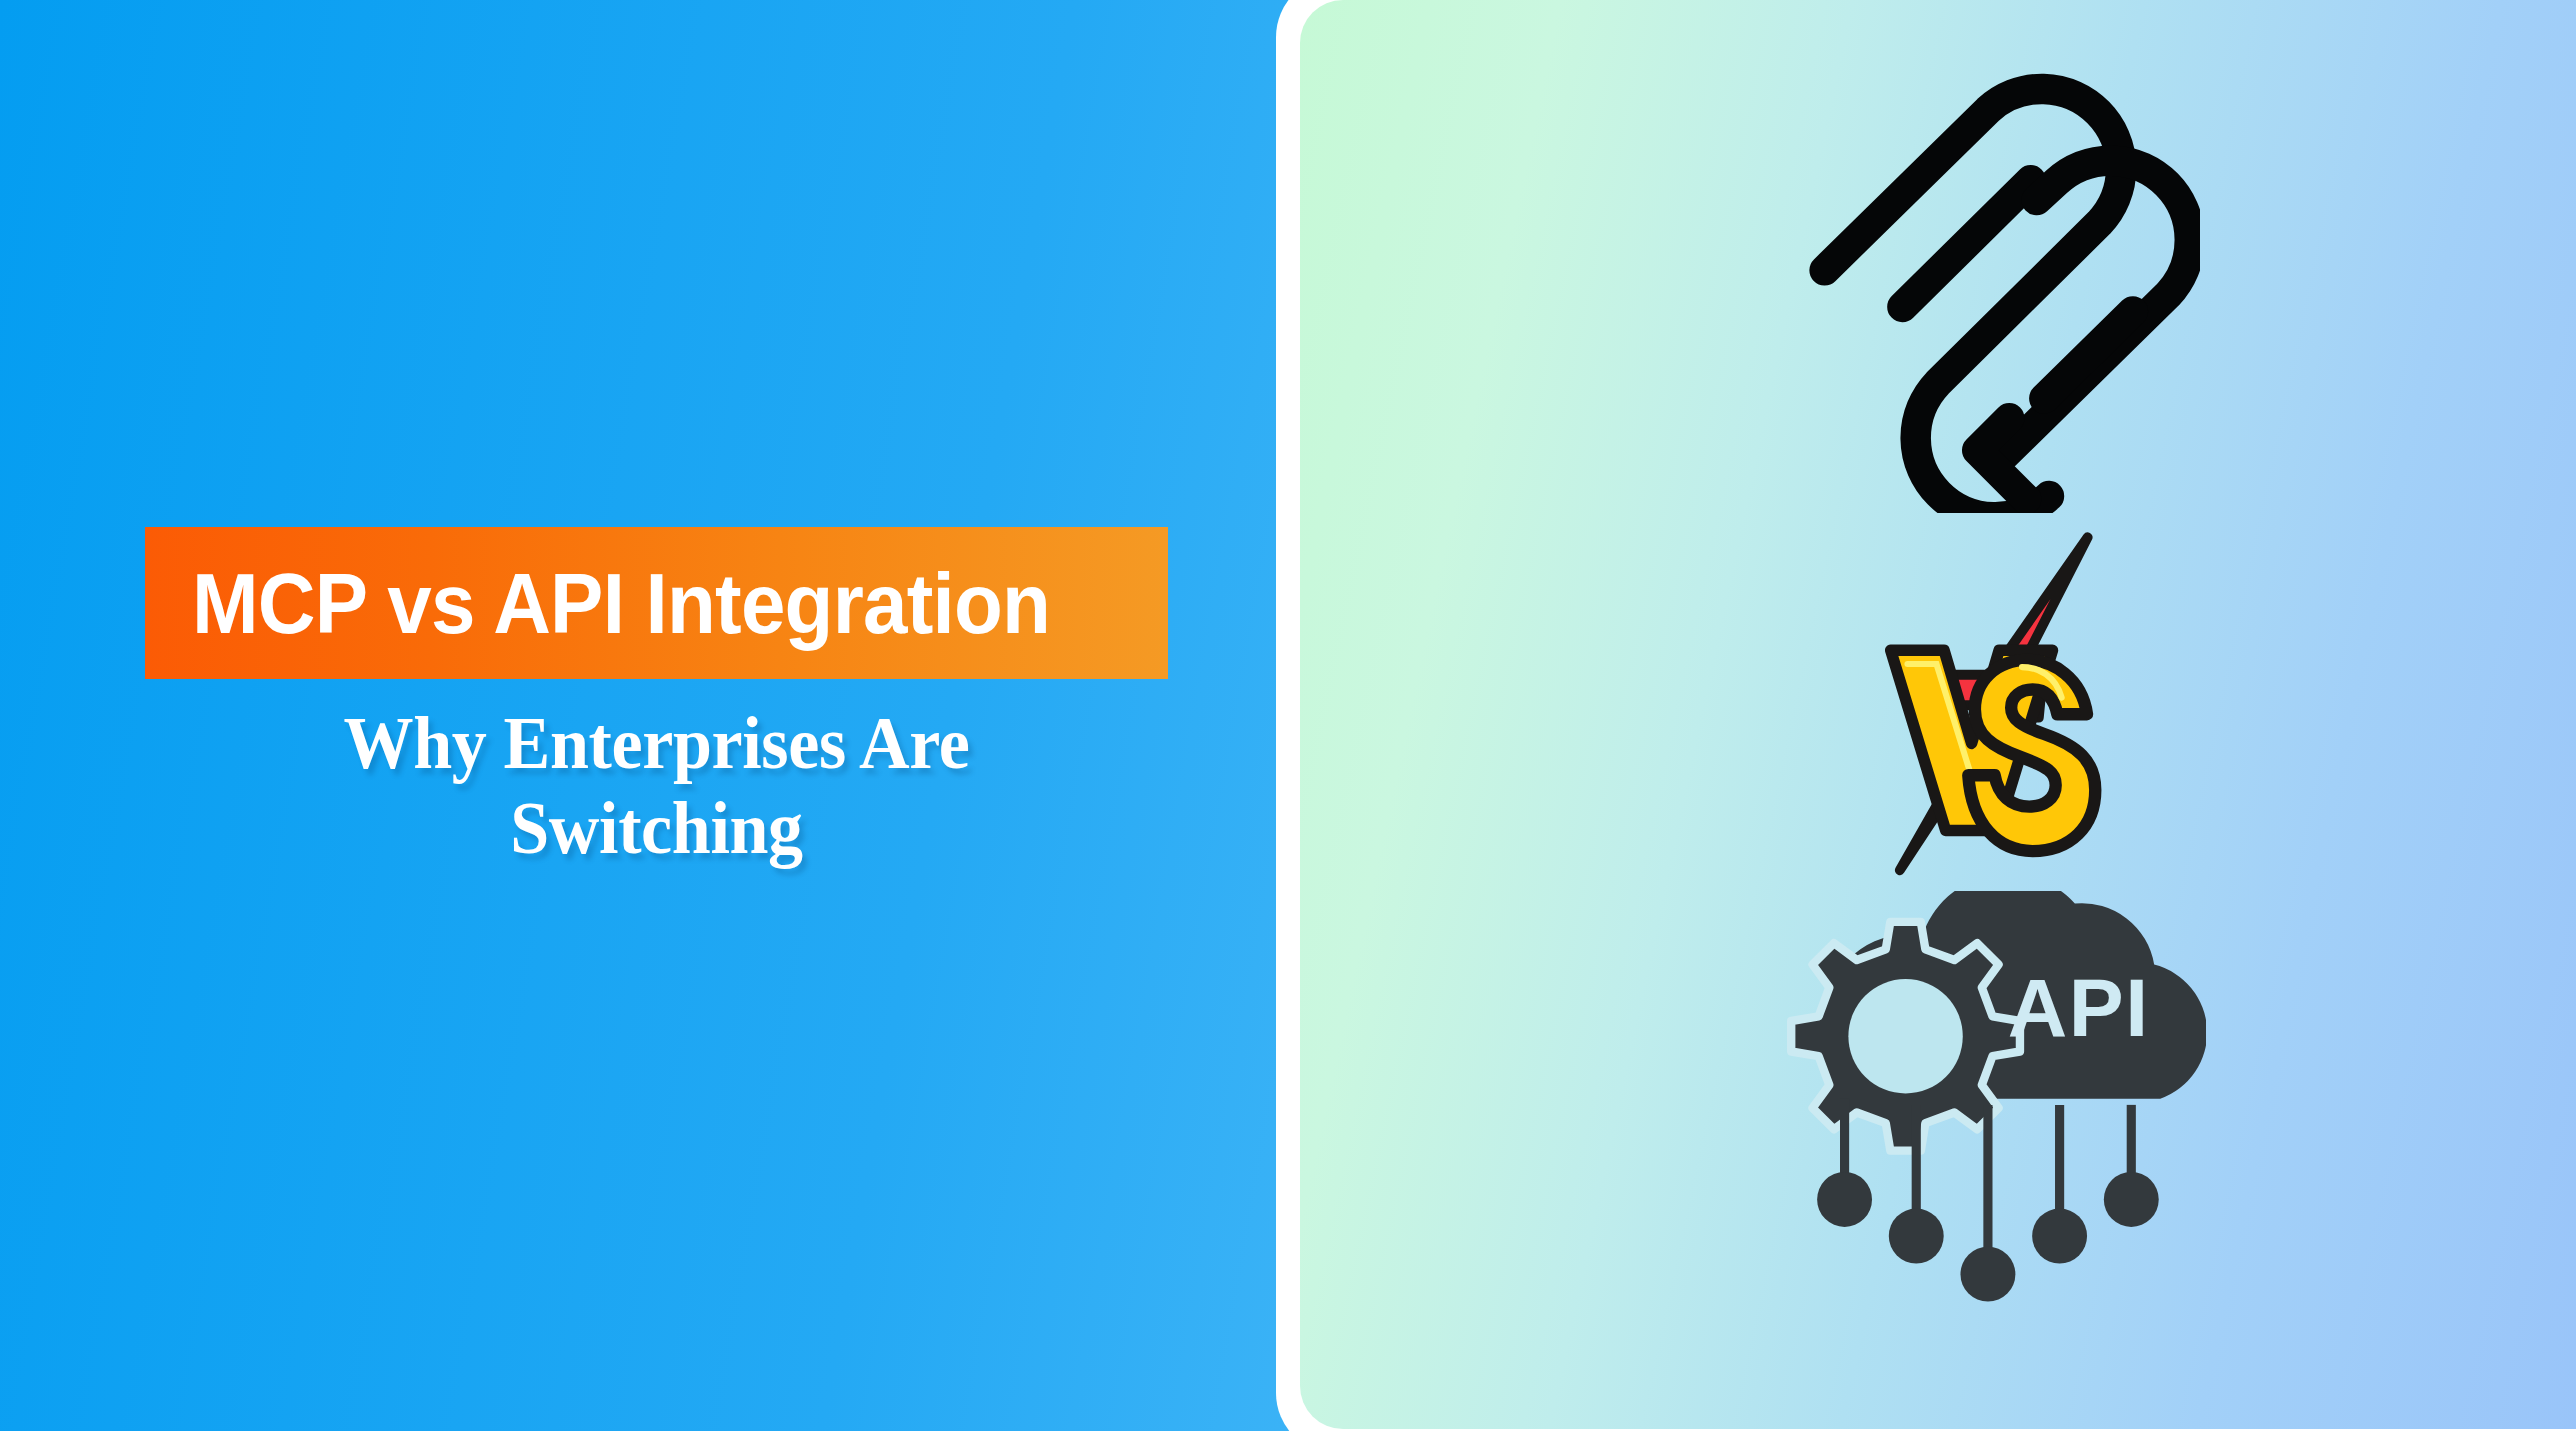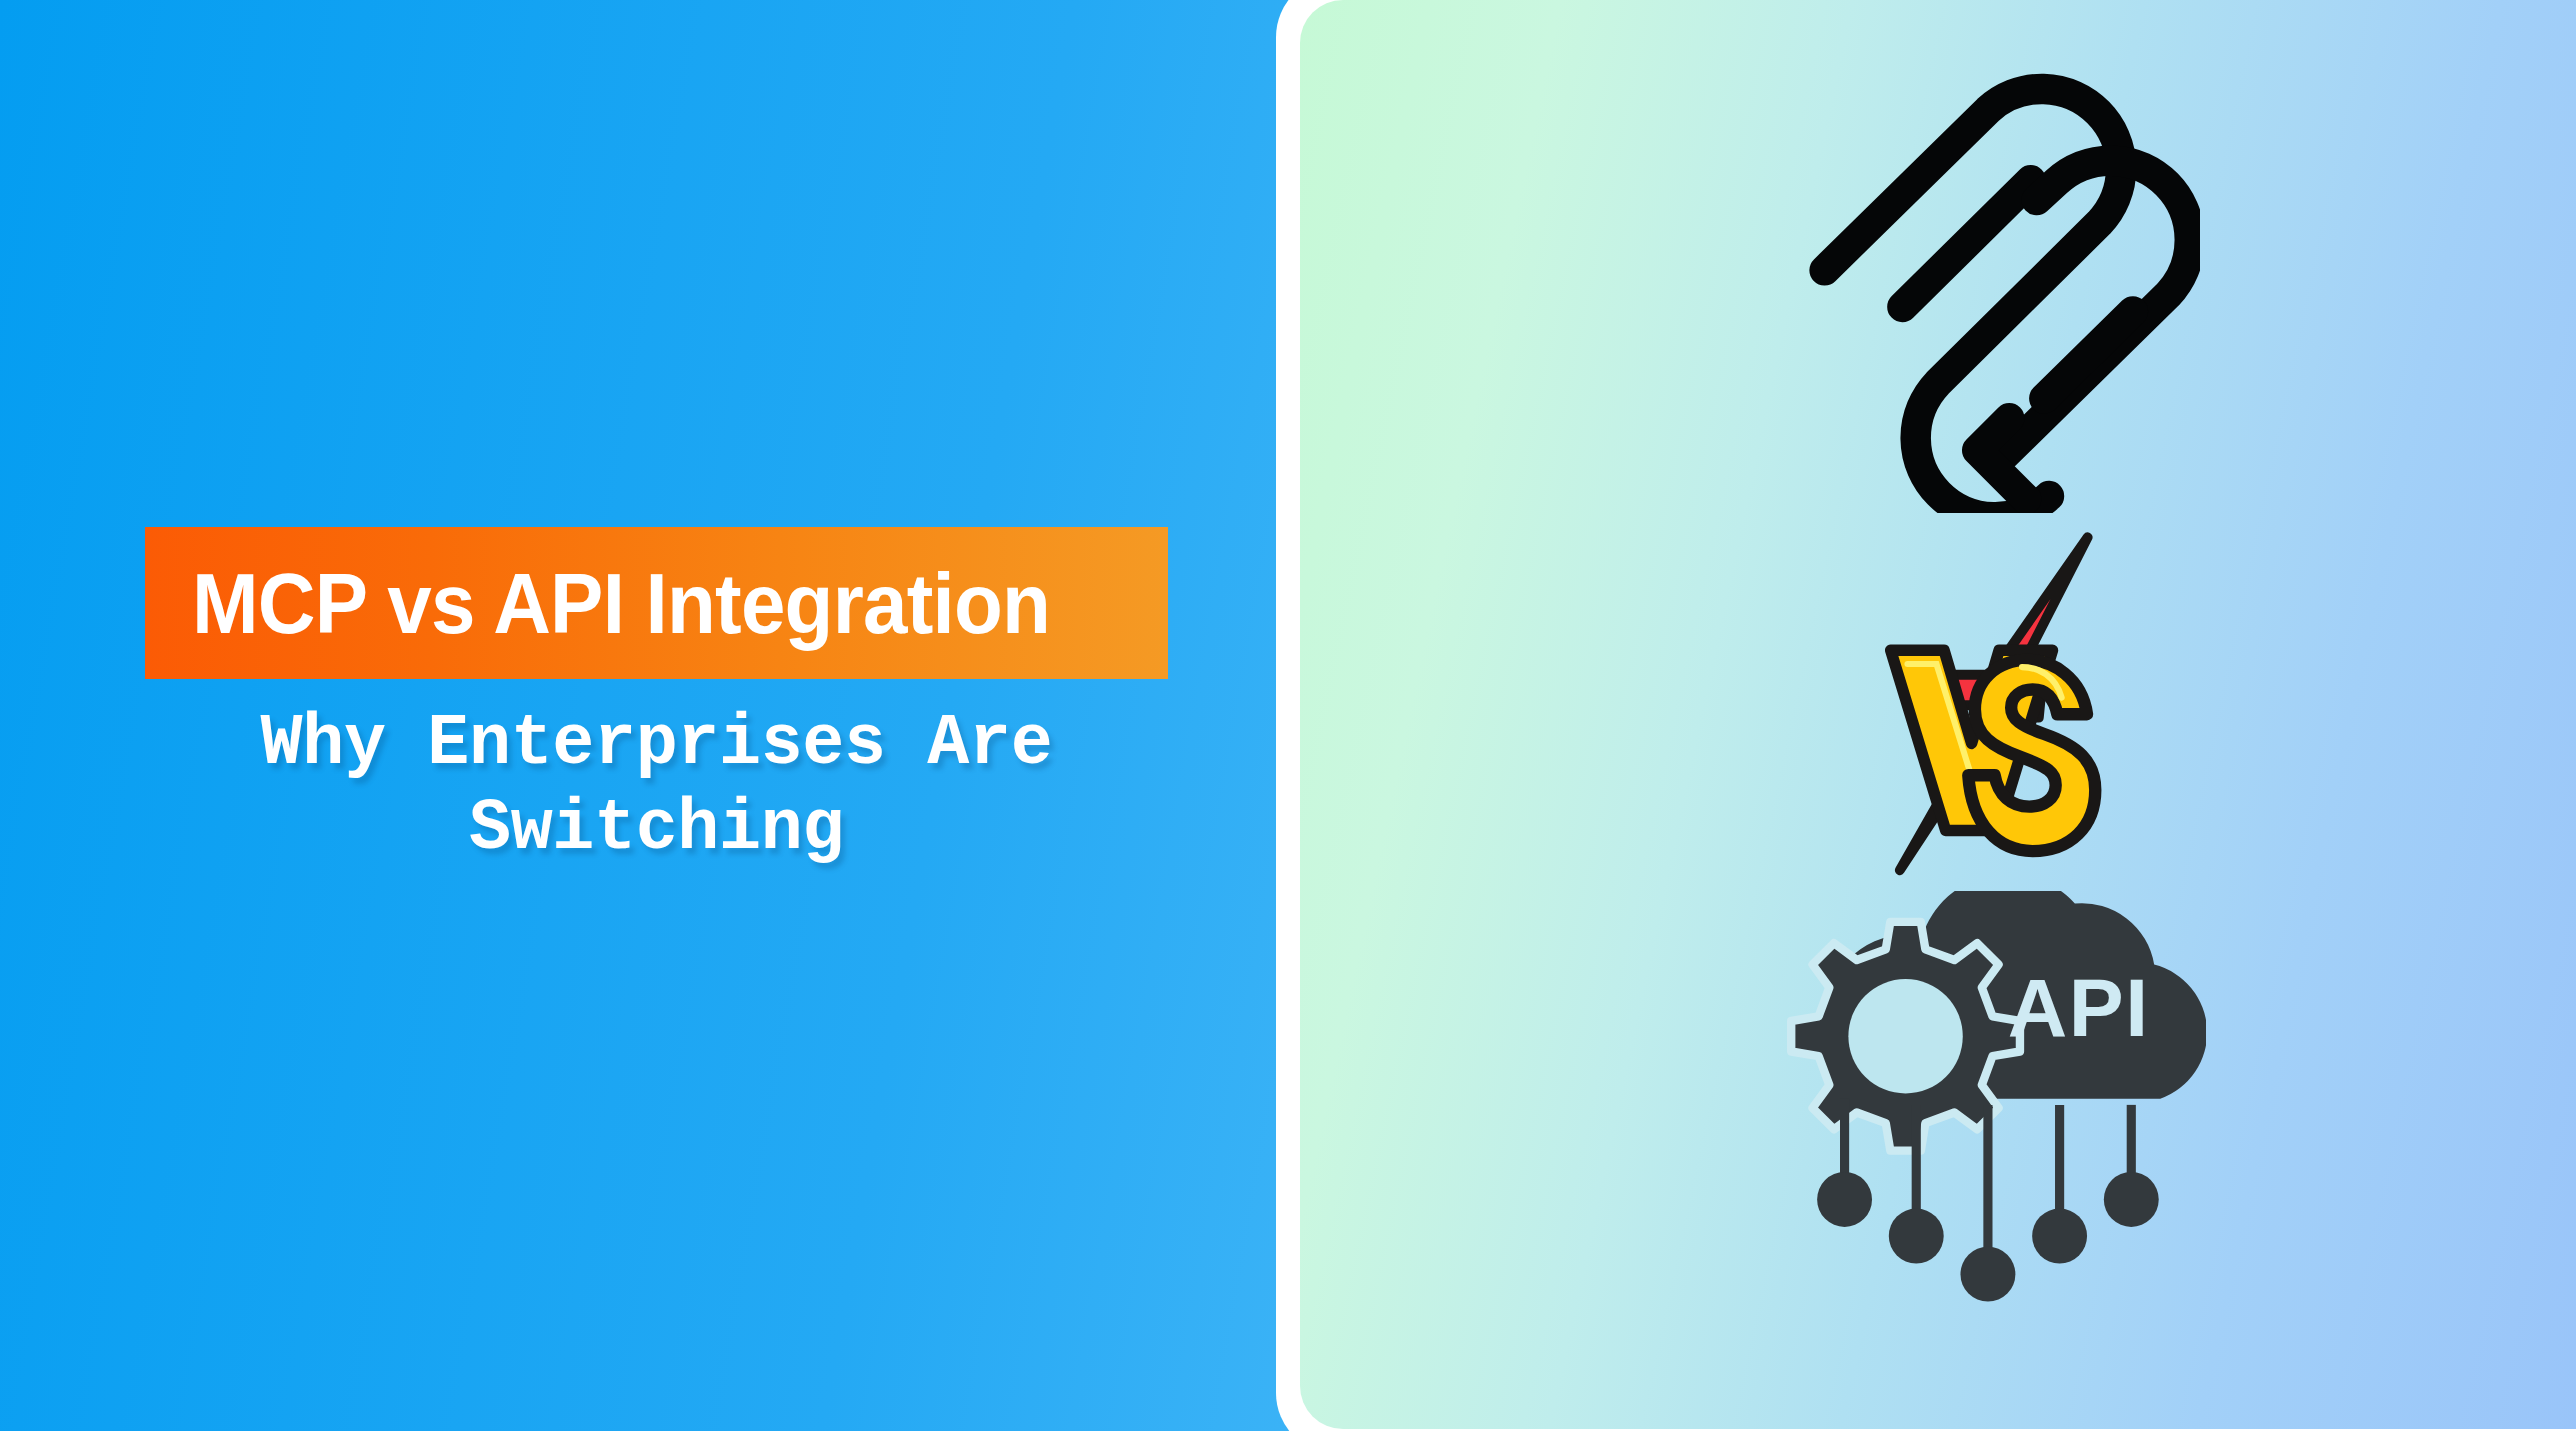--- a/index.html
+++ b/index.html
@@ -56,21 +56,21 @@
     transform-origin: left center;
   }
 
   #subtitle-block {
     position: absolute;
     left: 145px;
     top: 702px;
     width: 1023px;
     text-align: center;
     color: #FFFFFF;
-    font-family: Liberation Mono, monospace;
+    font-family: Liberation Serif, serif;
     font-weight: bold;
     font-size: 73px;
     line-height: 1.16;
     letter-spacing: -0.4px;
     text-shadow: 4.6px 6.1px 5.3px rgba(0, 60, 110, 0.22);
   }
   .subtitle-line {
     display: block;
     transform: scaleX(0.96);
   }

